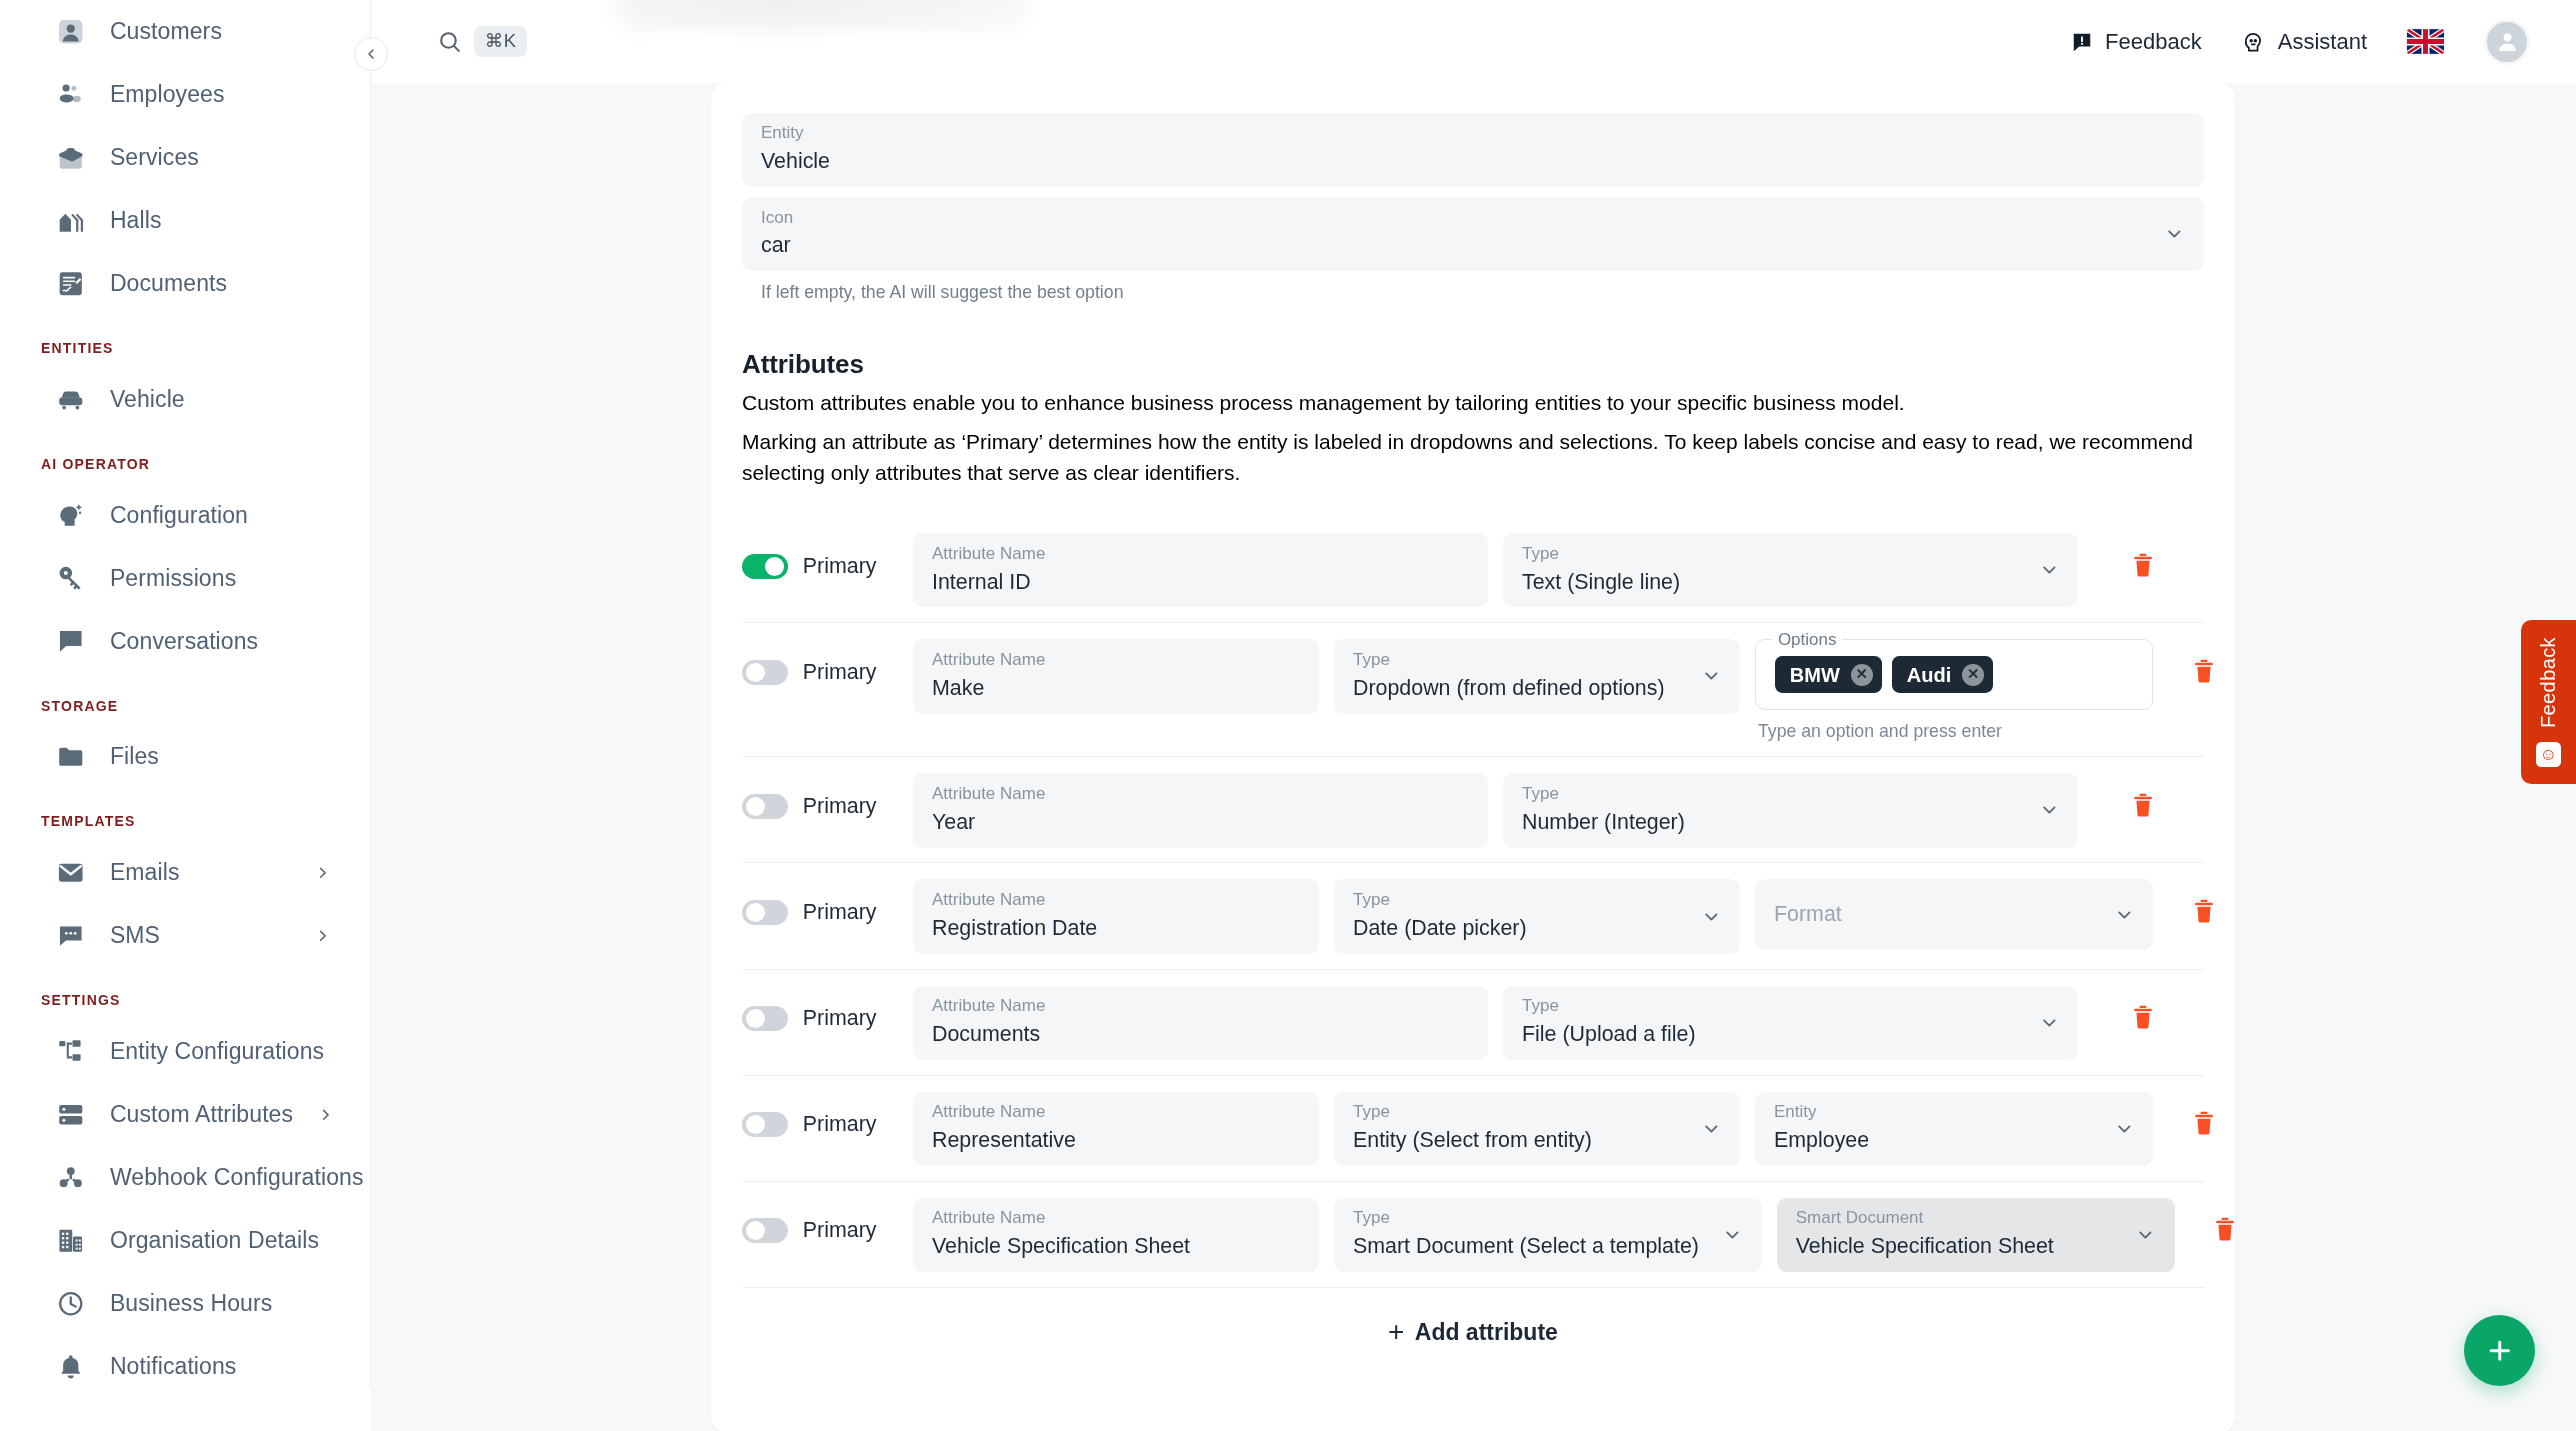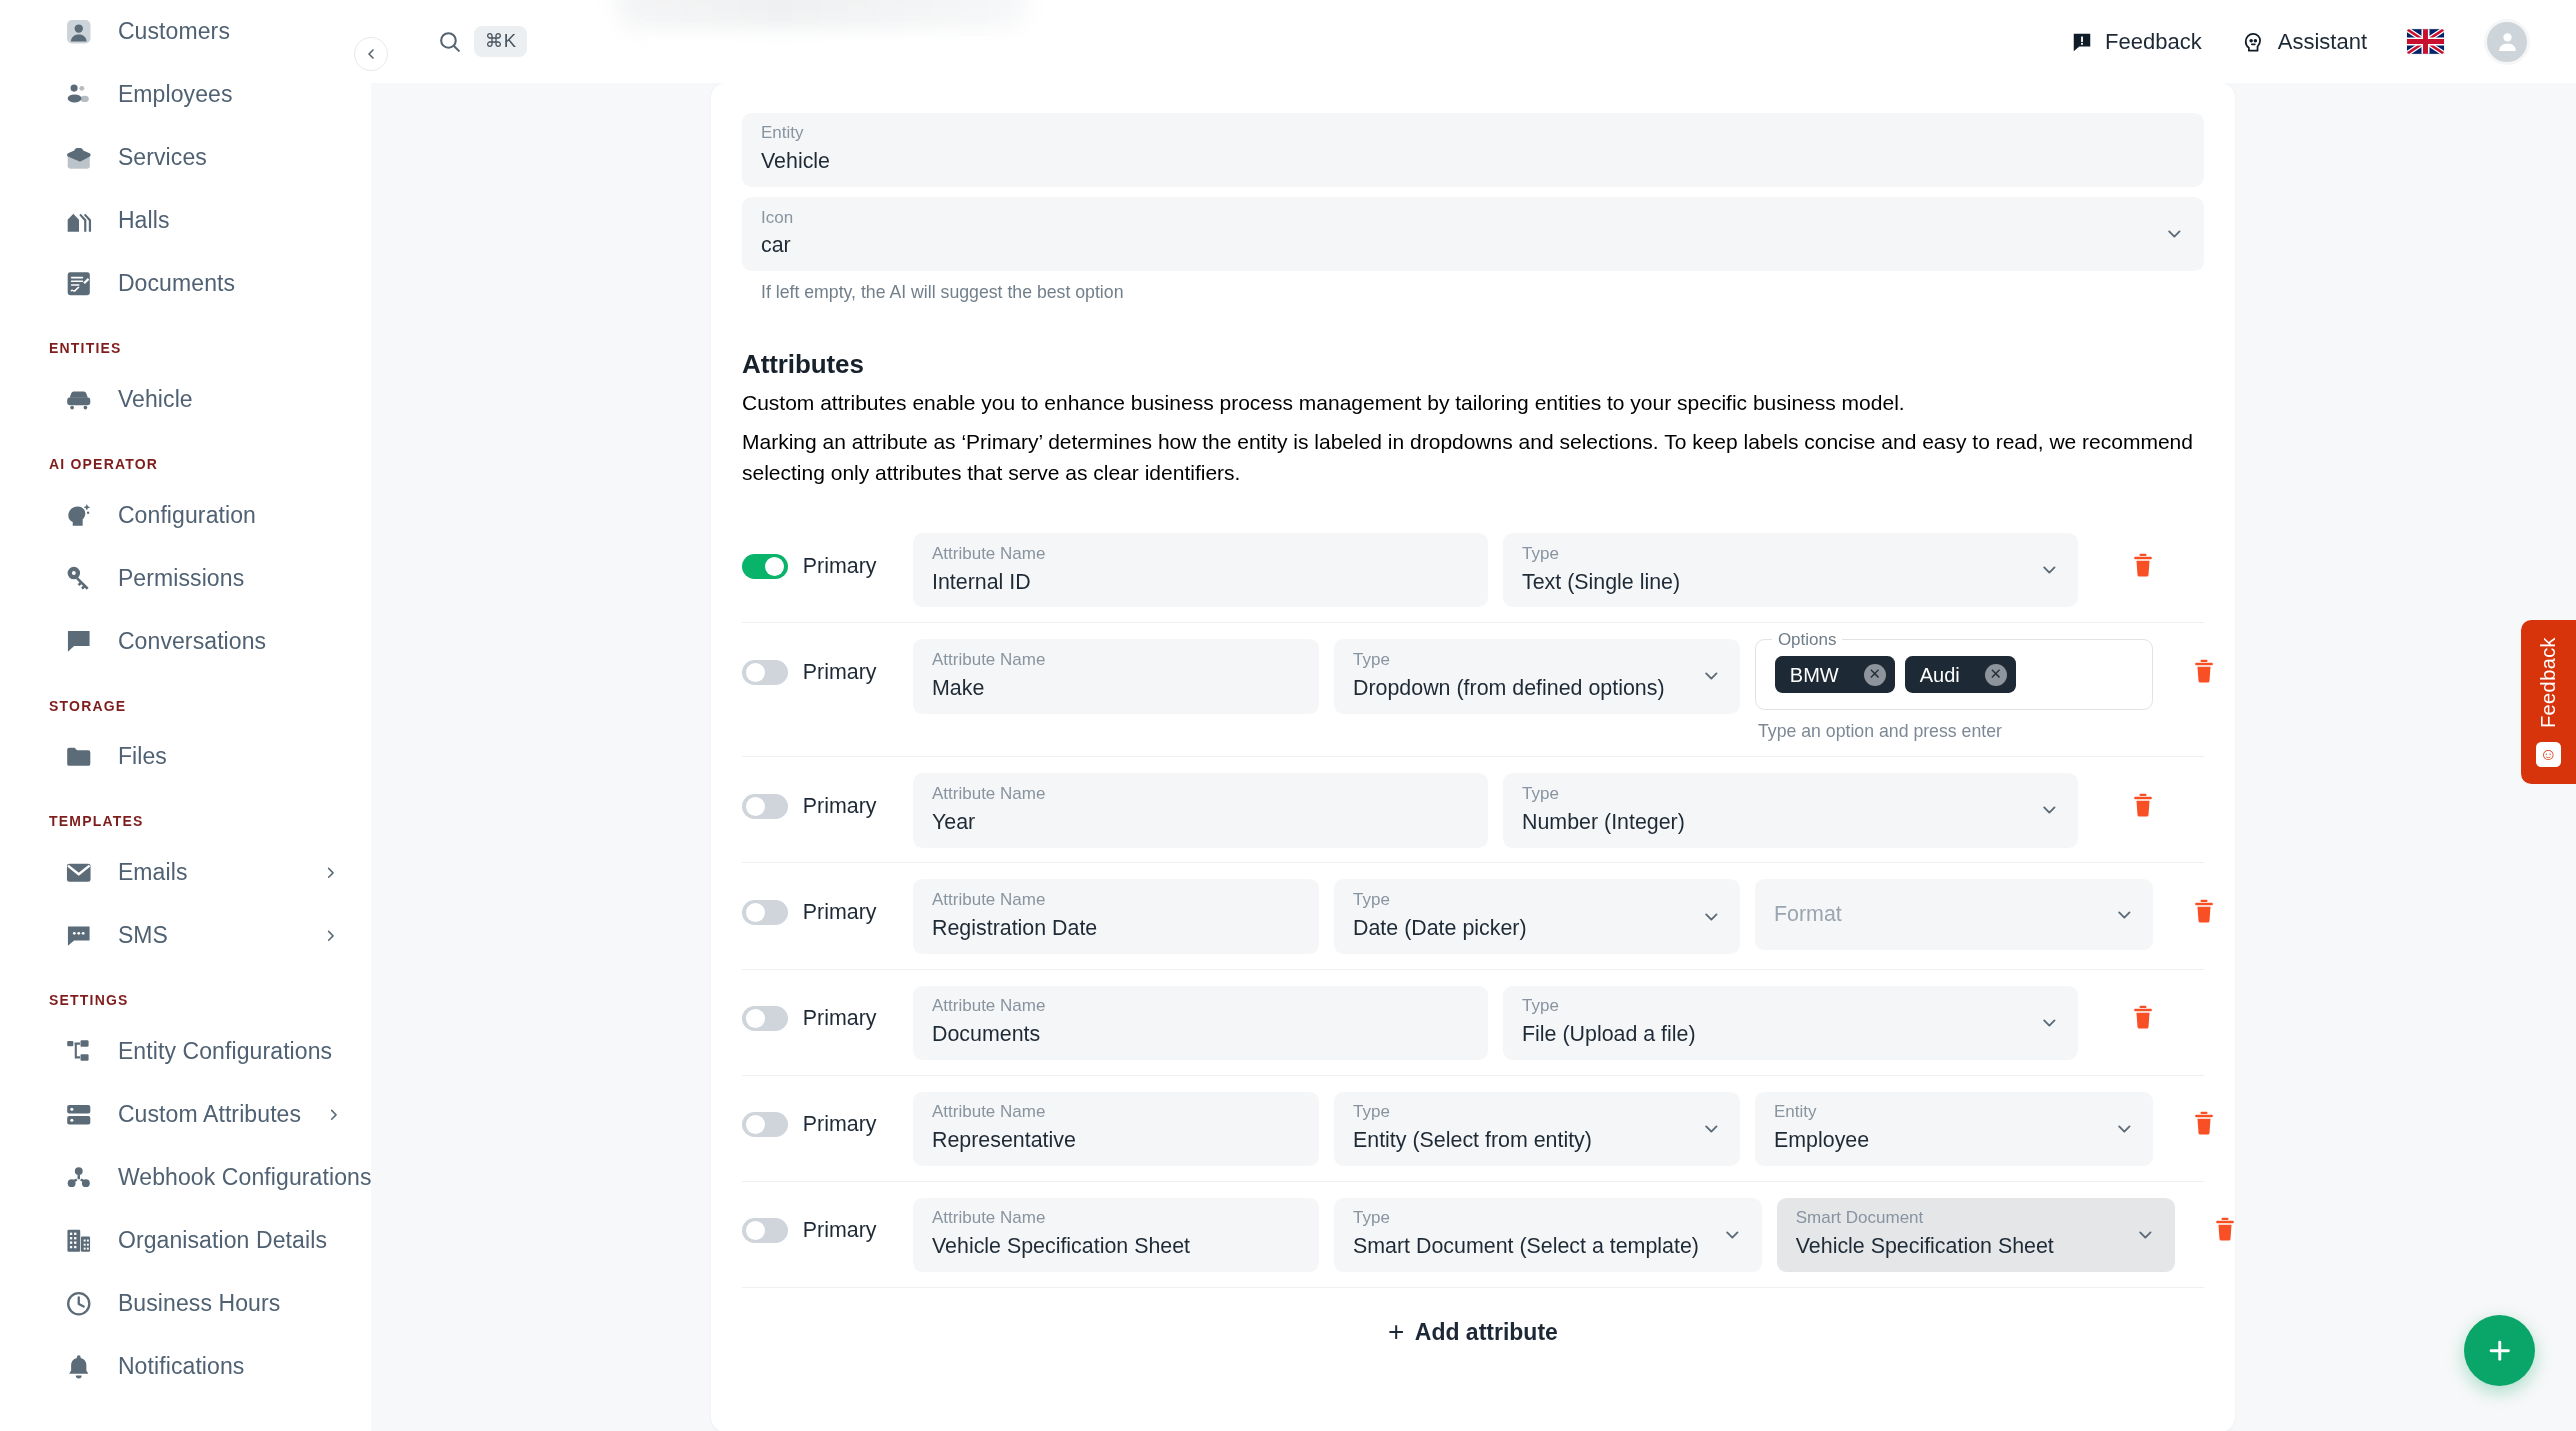--- a/index.html
+++ b/index.html
@@ -6,21 +6,21 @@
   html, body {
     width: 2576px; height: 1432px;
     font-family: "Liberation Sans", sans-serif;
     background: #ffffff;
     overflow: hidden;
   }
   body { position: relative; }
 
   
   #sidebar {
-    position: absolute; left: 8px; top: 0;
+    position: absolute; left: 0; top: 0;
     width: 371px; height: 1388px;
     background: #ffffff;
     border-right: 0.7px solid #eef0f2;
     overflow: hidden;
   }
   .nav-item {
     display: flex; align-items: center;
     height: 63px;
     padding: 0 25px 0 41px;
     gap: 23.6px;
@@ -267,22 +267,23 @@
     padding: 0 5.9px;
     font-size: 17px;
     color: #6f7d89;
   }
   .chip {
     background: #1d2935;
     color: #ffffff;
     border-radius: 7.4px;
     padding: 7.4px 8.9px 7.4px 14.8px;
     font-size: 20px;
-    display: flex; align-items: center; gap: 25px;
+    display: flex; align-items: center; gap: 11px;
     line-height: 1;
+    font-weight: bold;
   }
   .chip-x {
     width: 22px; height: 22px;
     border-radius: 50%;
     background: #8d949b;
     color: #27313a;
     display: flex; align-items: center; justify-content: center;
     font-size: 14.8px;
     cursor: pointer;
     flex: 0 0 22px;

